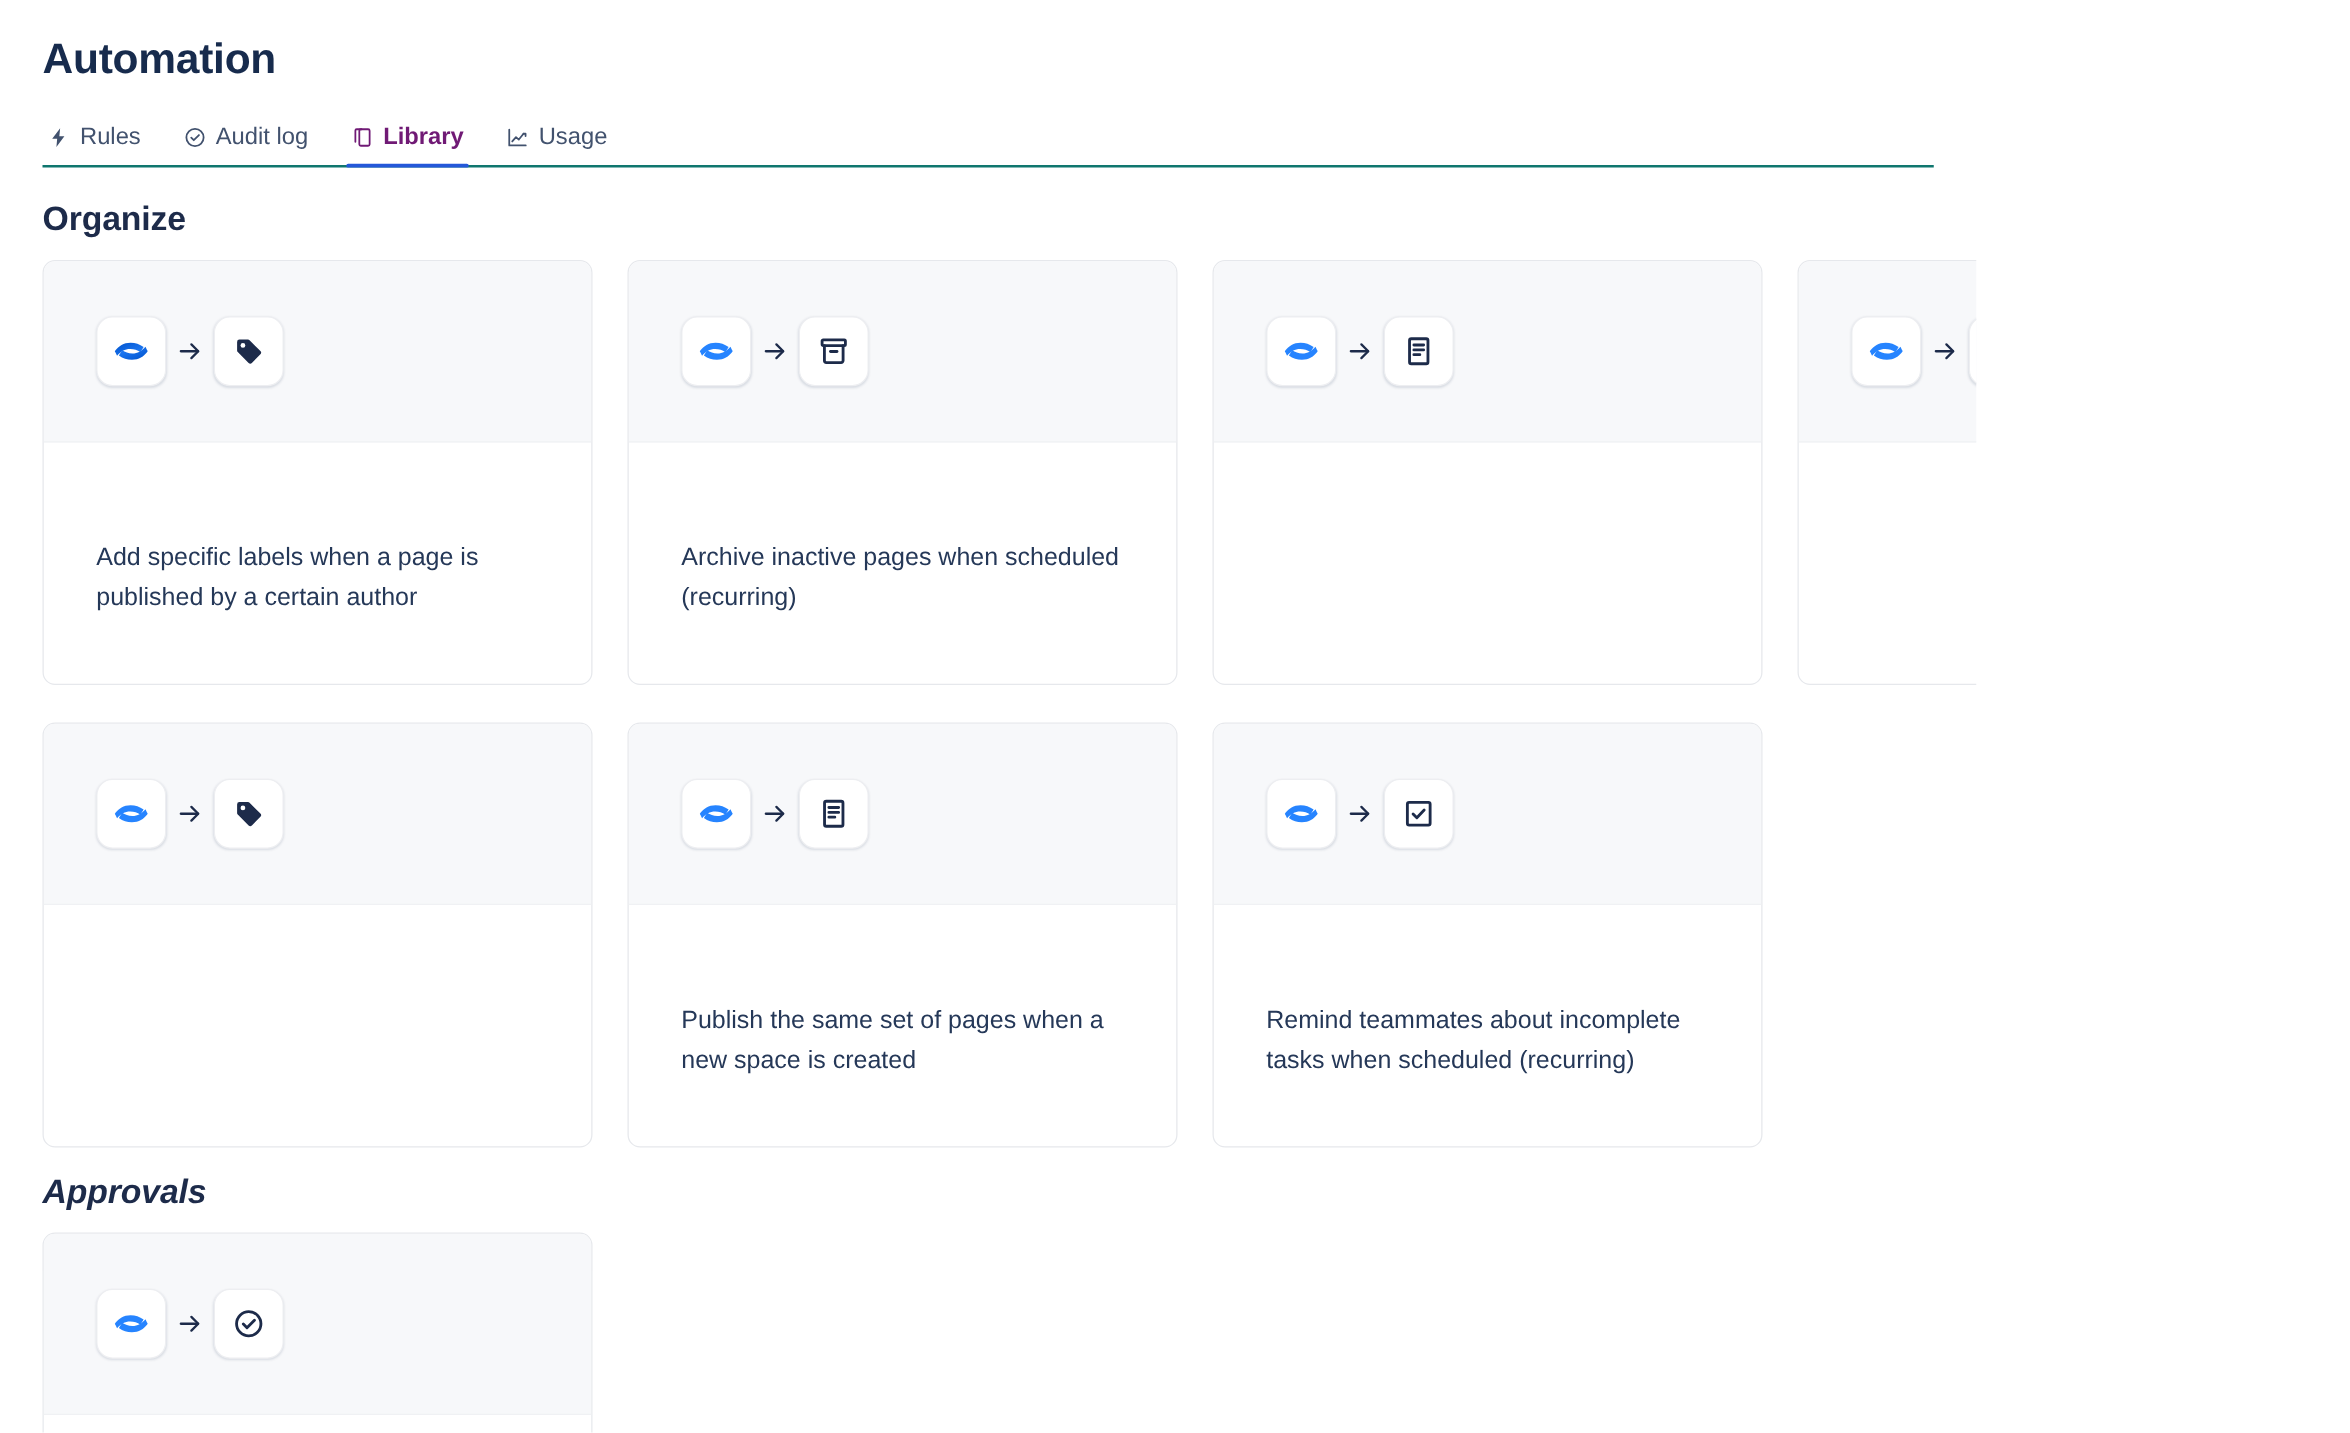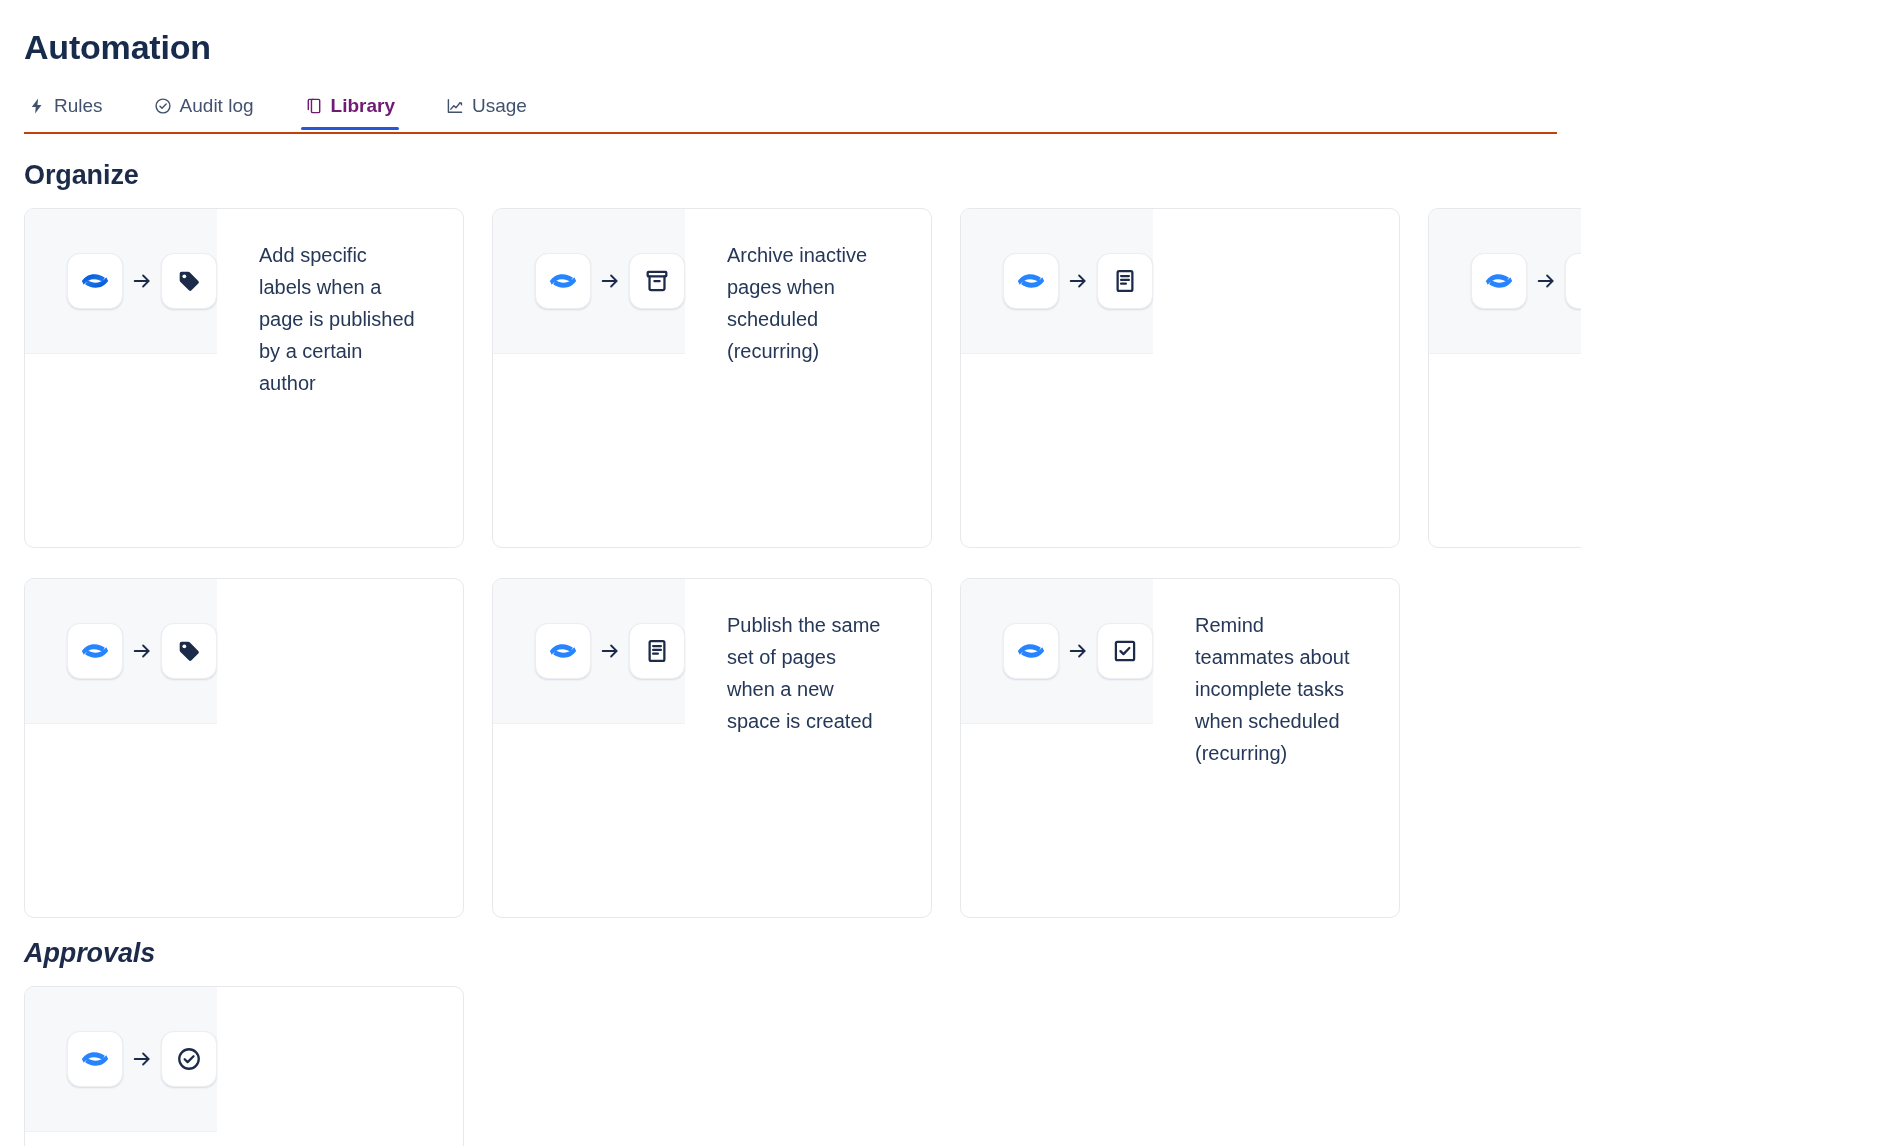--- a/index.html
+++ b/index.html
@@ -6,41 +6,41 @@
   html, body {
     margin: 0; padding: 0;
     width: 1880px; height: 1146px;
     background: #ffffff;
     font-family: "Liberation Sans", sans-serif;
     overflow: hidden;
   }
   .page {
     width: 1581px; height: 1146px;
     position: relative;
-    padding: 0 24px;
+    padding: 0 34px;
     overflow: hidden;
   }
 
   
   .page-title {
     font-size: 34px;
     font-weight: 600;
     color: #172B4D;
     letter-spacing: -0.2px;
     margin: 26px 0 0 0;
     line-height: 42px;
   }
 
   
   .tabbar {
     display: flex;
-    align-items: center;
-    gap: 43px;
+    align-items: flex-end;
+    gap: 26px;
     margin-top: 22px;
-    border-bottom: 2px solid #c2410c;
+    border-bottom: 2px solid #0f766e;
     height: 44px;
   }
   .tab {
     display: flex;
     align-items: center;
     gap: 8px;
     padding: 0 4px 11px 4px;
     font-size: 19px;
     font-weight: 500;
     color: #42526E;
@@ -82,21 +82,22 @@
   
   .card {
     width: 440px;
     height: 340px;
     border: 1px solid #E6E8EC;
     border-radius: 10px;
     background: #ffffff;
     overflow: hidden;
     cursor: pointer;
     display: flex;
-    flex-direction: row;
+    flex-direction: column;
+    gap: 46px;
   }
   .card-head {
     background: #F7F8FA;
     height: 145px;
     display: flex;
     align-items: center;
     padding-left: 42px;
     border-bottom: 1px solid #F0F1F4;
   }
   .icon-chip {

